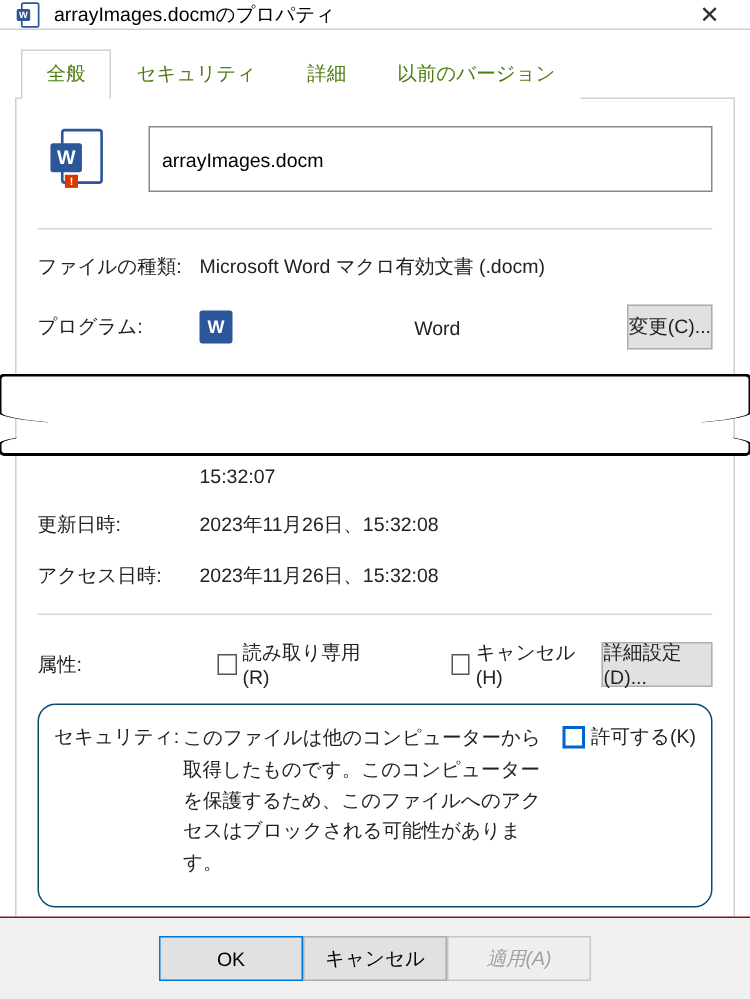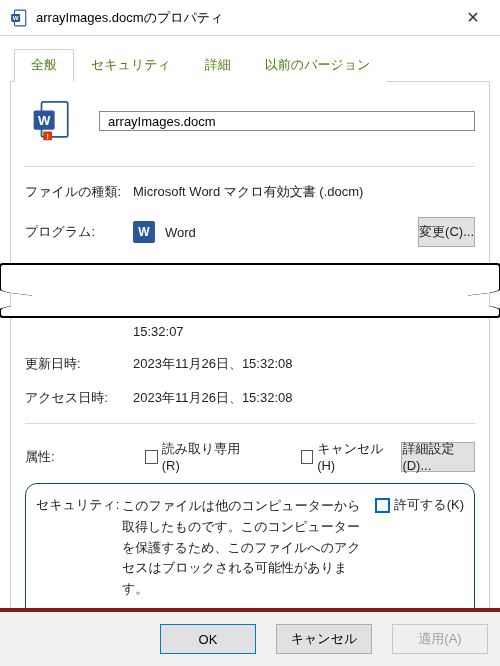--- a/index.html
+++ b/index.html
@@ -1,61 +1,61 @@
 <!DOCTYPE html>
 <html><head>
 <meta charset="utf-8">
 <style>
   * { box-sizing: border-box; font-family: "Yu Gothic UI", "Meiryo UI", "Segoe UI", sans-serif; }
   body { margin: 0; background: #fff; width: 500px; height: 666px; overflow: hidden; }
 
-  .titlebar { display: flex; align-items: center; height: 36px; padding: 0 4px 0 10px; border-bottom: 1px solid #d0d0d0; }
+  .titlebar { display: flex; align-items: center; height: 20px; padding: 0 4px 0 10px; border-bottom: 1px solid #d0d0d0; }
   .titlebar .icon { width: 18px; height: 18px; margin-right: 8px; display:flex; align-items:center; justify-content:center; }
   .titlebar .title { font-size: 13px; color: #000; flex: 1; }
   .close-btn { width: 46px; height: 32px; display:flex; align-items:center; justify-content:center; font-size:16px; color:#333; cursor:pointer; }
 
   .client { padding: 12px 10px 0 10px; }
   .tabs { display:flex; border-bottom:1px solid #d0d0d0; padding-left:4px; }
   .tab { padding: 6px 16px 7px; font-size:13px; color:#4d7c0f; border:1px solid transparent; border-bottom:none; cursor:pointer; position:relative; top:1px; background:#fff;}
   .tab.active { border-color:#d0d0d0; border-bottom:1px solid #fff; background:#fff; }
 
   .pane { padding: 18px 14px 10px 14px; border:1px solid #d0d0d0; border-top:none; }
 
   .file-row { display:flex; align-items:center; margin-bottom:24px; }
   .word-icon-lg { width:42px; height:42px; display:flex; align-items:center; justify-content:center; margin-right:26px; margin-left:6px; }
-  .filename { flex:1; border:1px solid #888; height:20px; font-size:13px; padding:0 8px; display:flex; align-items:center; }
+  .filename { flex:1; border:1px solid #888; height:44px; font-size:13px; padding:0 8px; display:flex; align-items:center; }
 
   .divider { border:0; border-top:1px solid #d8d8d8; margin:8px 0 14px; }
 
   .kv-row { display:flex; align-items:center; font-size:13px; color:#222; margin:16px 0; }
   .kv-row .k { width:108px; flex-shrink:0; }
-  .kv-row .v { flex:1; display:flex; align-items:center; }
+  .kv-row .v { flex:1; display:flex; align-items:center;text-align:center; }
   .word-badge { width:22px; height:22px; background:#2B579A; color:#fff; font-weight:bold; font-size:12px; display:flex; align-items:center; justify-content:center; border-radius:2px; margin-right:10px; }
   .btn { height:30px; padding:0 0; font-size:13px; background:#e1e1e1; border:1px solid #adadad; cursor:pointer; display:flex; align-items:center; }
 
   .censor { position:relative; margin:0 -26px; }
   .censor .bar { border:2px solid #000; border-radius:4px; height:38px; background:#fff; }
   .censor .bar.top { border-bottom:none; border-radius:4px 4px 40% 40% / 4px 4px 12px 12px; margin-bottom:-3px;}
   .censor .bar.bot { border-top:none; border-radius:40% 40% 4px 4px / 12px 12px 4px 4px; height:20px;}
 
   .attr-row { display:flex; align-items:center; font-size:13px; color:#222; margin:16px 0 4px; }
   .attr-row .k { width:86px; }
   .check { display:flex; align-items:center; margin-right:10px;margin-left:44px; }
   .check .box { width:14px; height:14px; border:1px solid #555; margin-right:4px; }
 
   .security { border:1px solid #0c4a6e; border-radius:12px; padding:12px 10px 18px; display:flex; font-size:13px; color:#222; margin-top:10px;}
   .security .k { width:86px; flex-shrink:0; }
   .security .msg { flex:1; line-height:1.6; padding-right:8px;}
   .security .allow { display:flex; align-items:flex-start; }
   .security .allow .box{width:15px;height:15px;border:2px solid #0066cc;margin-right:4px;margin-top:2px;}
 
-  .footer { display:flex; justify-content:flex-end; gap:20px; padding:12px 12px 12px; background:#f0f0f0; border-top:4px solid #7f1d1d; position:absolute; bottom:0; left:0; right:0;}
+  .footer { display:flex; justify-content:center; gap:0; padding:12px 12px 12px; background:#f0f0f0; border-top:1px solid #7f1d1d; position:absolute; bottom:0; left:0; right:0;}
   .footer .btn { min-width:96px; justify-content:center; background:#e1e1e1;}
   .footer .btn.default{border-color:#0078d7;}
-  .footer .btn.disabled{color:#a0a0a0;border-color:#c8c8c8;background:#efefef;cursor:default;}
+  .footer .btn.disabled{color:#a0a0a0;border-color:#c8c8c8;background:#efefef;cursor:default;font-style:italic;}
 
   .word-svg{width:100%;height:100%;}
 </style>
 </head>
 <body>
 
 <div class="titlebar">
   <span class="icon">
     <svg class="word-svg" viewBox="0 0 32 32">
         <rect x="8" y="2" width="20" height="28" rx="2" fill="#fff" stroke="#2B579A" stroke-width="2"></rect>

